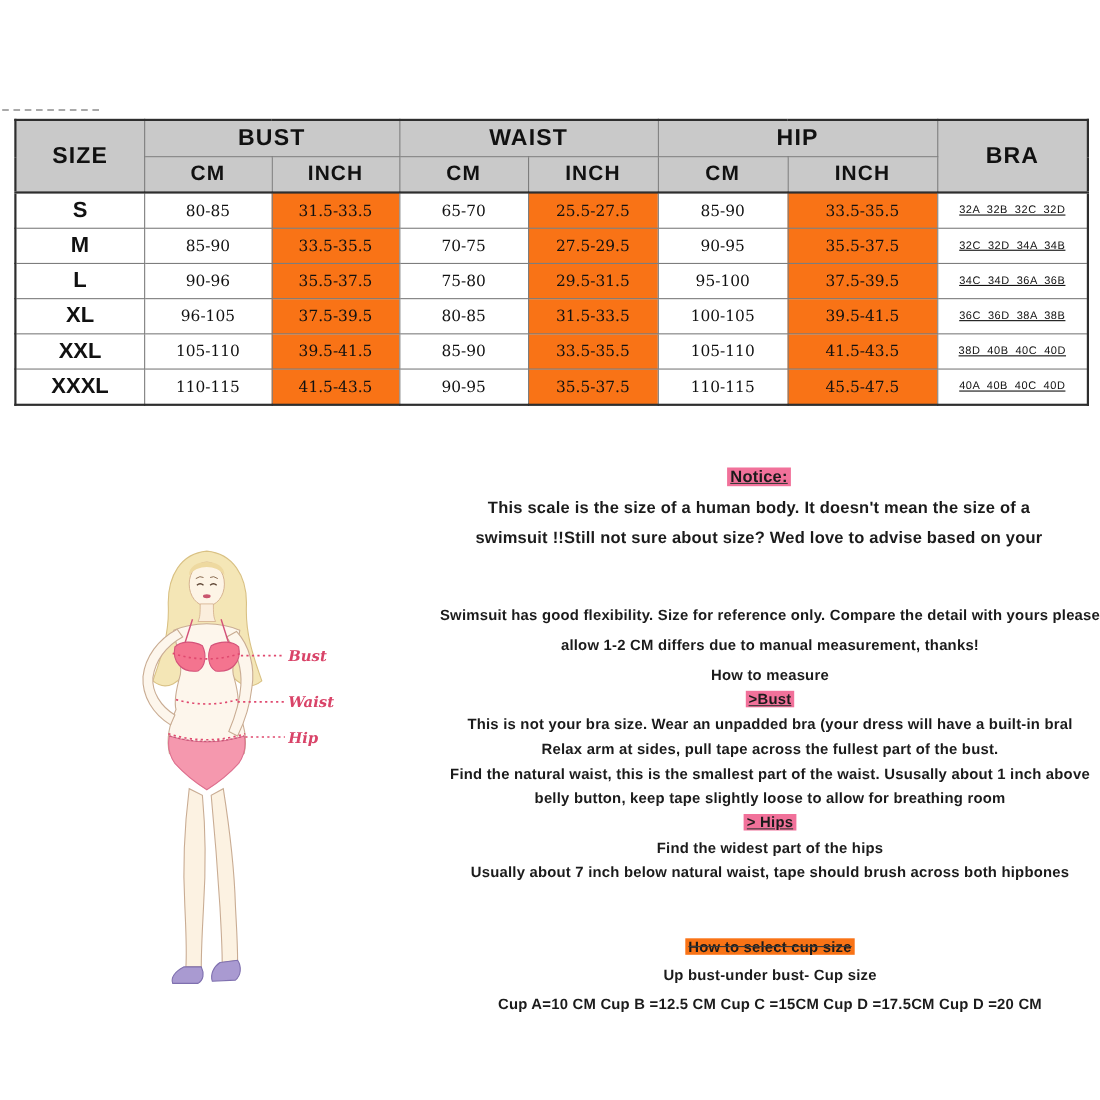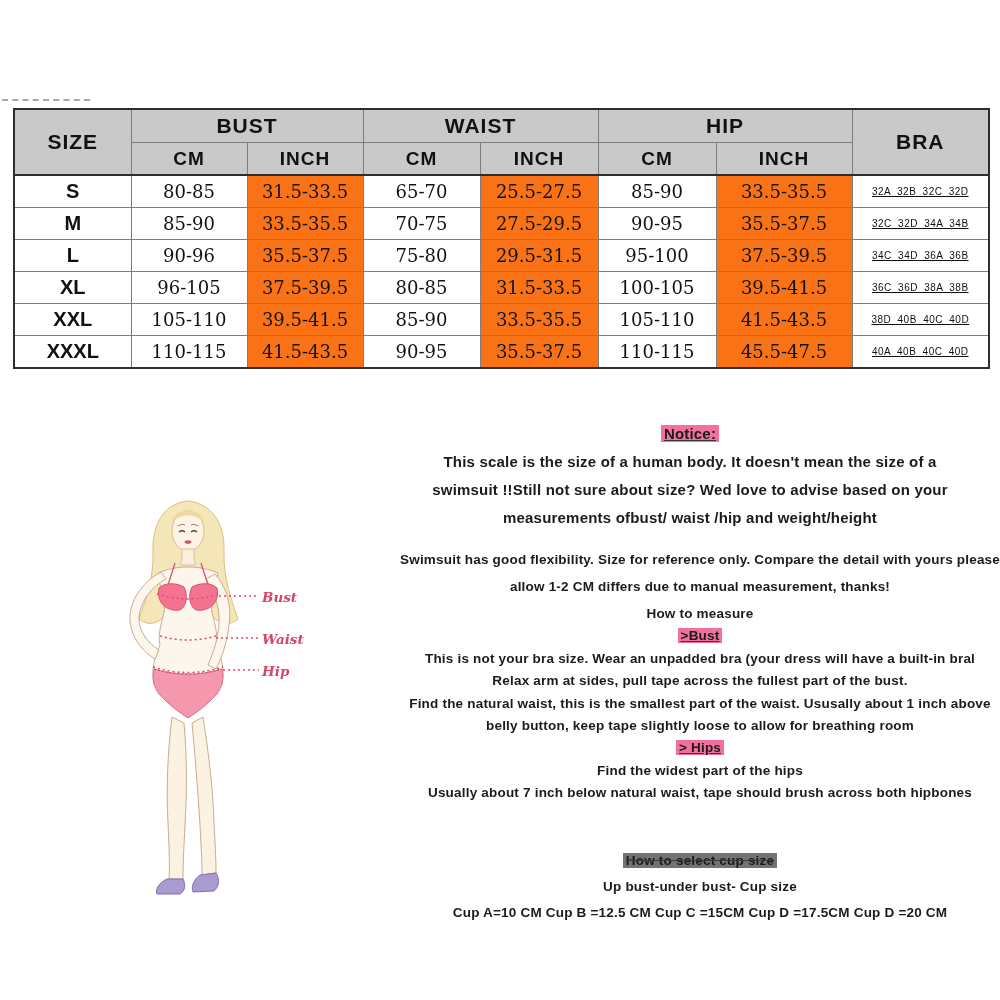--- a/index.html
+++ b/index.html
@@ -12,38 +12,38 @@
   
   .size-table{position:absolute;left:13px;top:108px;width:975px;border-collapse:collapse;
               border:2px solid #2e2e2e;table-layout:fixed;}
   .size-table th,.size-table td{border:1px solid #7d7d7d;text-align:center;padding:0;color:#111;}
   .size-table thead th{background:#c9c9c9;}
   .size-table thead{border-bottom:2px solid #2e2e2e;border-radius:16px;}
   .th-main{font-size:21px;font-weight:bold;height:32px;letter-spacing:1px;}
   .th-sub{font-size:19px;font-weight:bold;height:31px;letter-spacing:1px;}
   .size-table tbody td{height:31px;}
   .cell-size{font-weight:bold;font-size:20px;font-family:"Liberation Sans",sans-serif;}
-  .cell-cm,.cell-inch{font-family:"DejaVu Serif",serif;font-size:18px;}
+  .cell-cm,.cell-inch{font-family:"DejaVu Serif",serif;font-size:14px;}
   .cell-inch{background:#f97316;}
   .cell-bra{font-family:"Liberation Sans",sans-serif;font-size:10px;letter-spacing:.5px;word-spacing:3px;text-decoration:underline;}
 
   
   .figure-wrap{position:absolute;left:95px;top:495px;width:230px;height:420px;}
   .figure-wrap svg{position:absolute;left:0;top:0;}
   .fig-label{position:absolute;left:167px;color:#d94368;font-family:"DejaVu Serif",serif;
              font-style:italic;font-weight:bold;font-size:13.5px;white-space:nowrap;}
 
   
   .txtblock{position:absolute;left:400px;font-weight:bold;color:#1b1b1b;letter-spacing:.2px;text-align:center;}
   .notice-block{top:420px;font-size:15px;line-height:28px;width:580px;}
   .flex-block{top:546px;font-size:13.5px;line-height:27px;width:600px;}
   .measure-block{top:603px;font-size:13.5px;line-height:22.4px;width:600px;}
   .cup-block{top:848px;font-size:13.5px;line-height:26px;width:600px;}
   .hl{background:#f1719a;padding:0 3px;text-decoration:underline;text-decoration-color:#3a3a3a;}
-  .hl-strike{background:#737373;padding:0 3px;text-decoration:line-through;text-decoration-color:#3a3a3a;}
+  .hl-strike{background:#f97316;padding:0 3px;text-decoration:line-through;text-decoration-color:#3a3a3a;}
   .line{white-space:nowrap;}
 </style>
 </head>
 <body>
 
 <div class="page">
 
   <div class="top-dashes"></div>
 
   <table class="size-table">
@@ -193,21 +193,20 @@
     </svg>
     <span class="fig-label" style="top:94px">Bust</span>
     <span class="fig-label" style="top:136px">Waist</span>
     <span class="fig-label" style="top:168px">Hip</span>
   </div>
 
   <div class="txtblock notice-block">
     <div class="line"><span class="hl">Notice:</span></div>
     <div class="line">This scale is the size of a human body. It doesn't mean the size of a</div>
     <div class="line">swimsuit !!Still not sure about size? Wed love to advise based on your</div>
-    <div class="line">measurements ofbust/ waist /hip and weight/height</div>
   </div>
 
   <div class="txtblock flex-block">
     <div class="line">Swimsuit has good flexibility. Size for reference only. Compare the detail with yours please</div>
     <div class="line">allow 1-2 CM differs due to manual measurement, thanks!</div>
   </div>
 
   <div class="txtblock measure-block">
     <div class="line">How to measure</div>
     <div class="line"><span class="hl">&gt;Bust</span></div>

